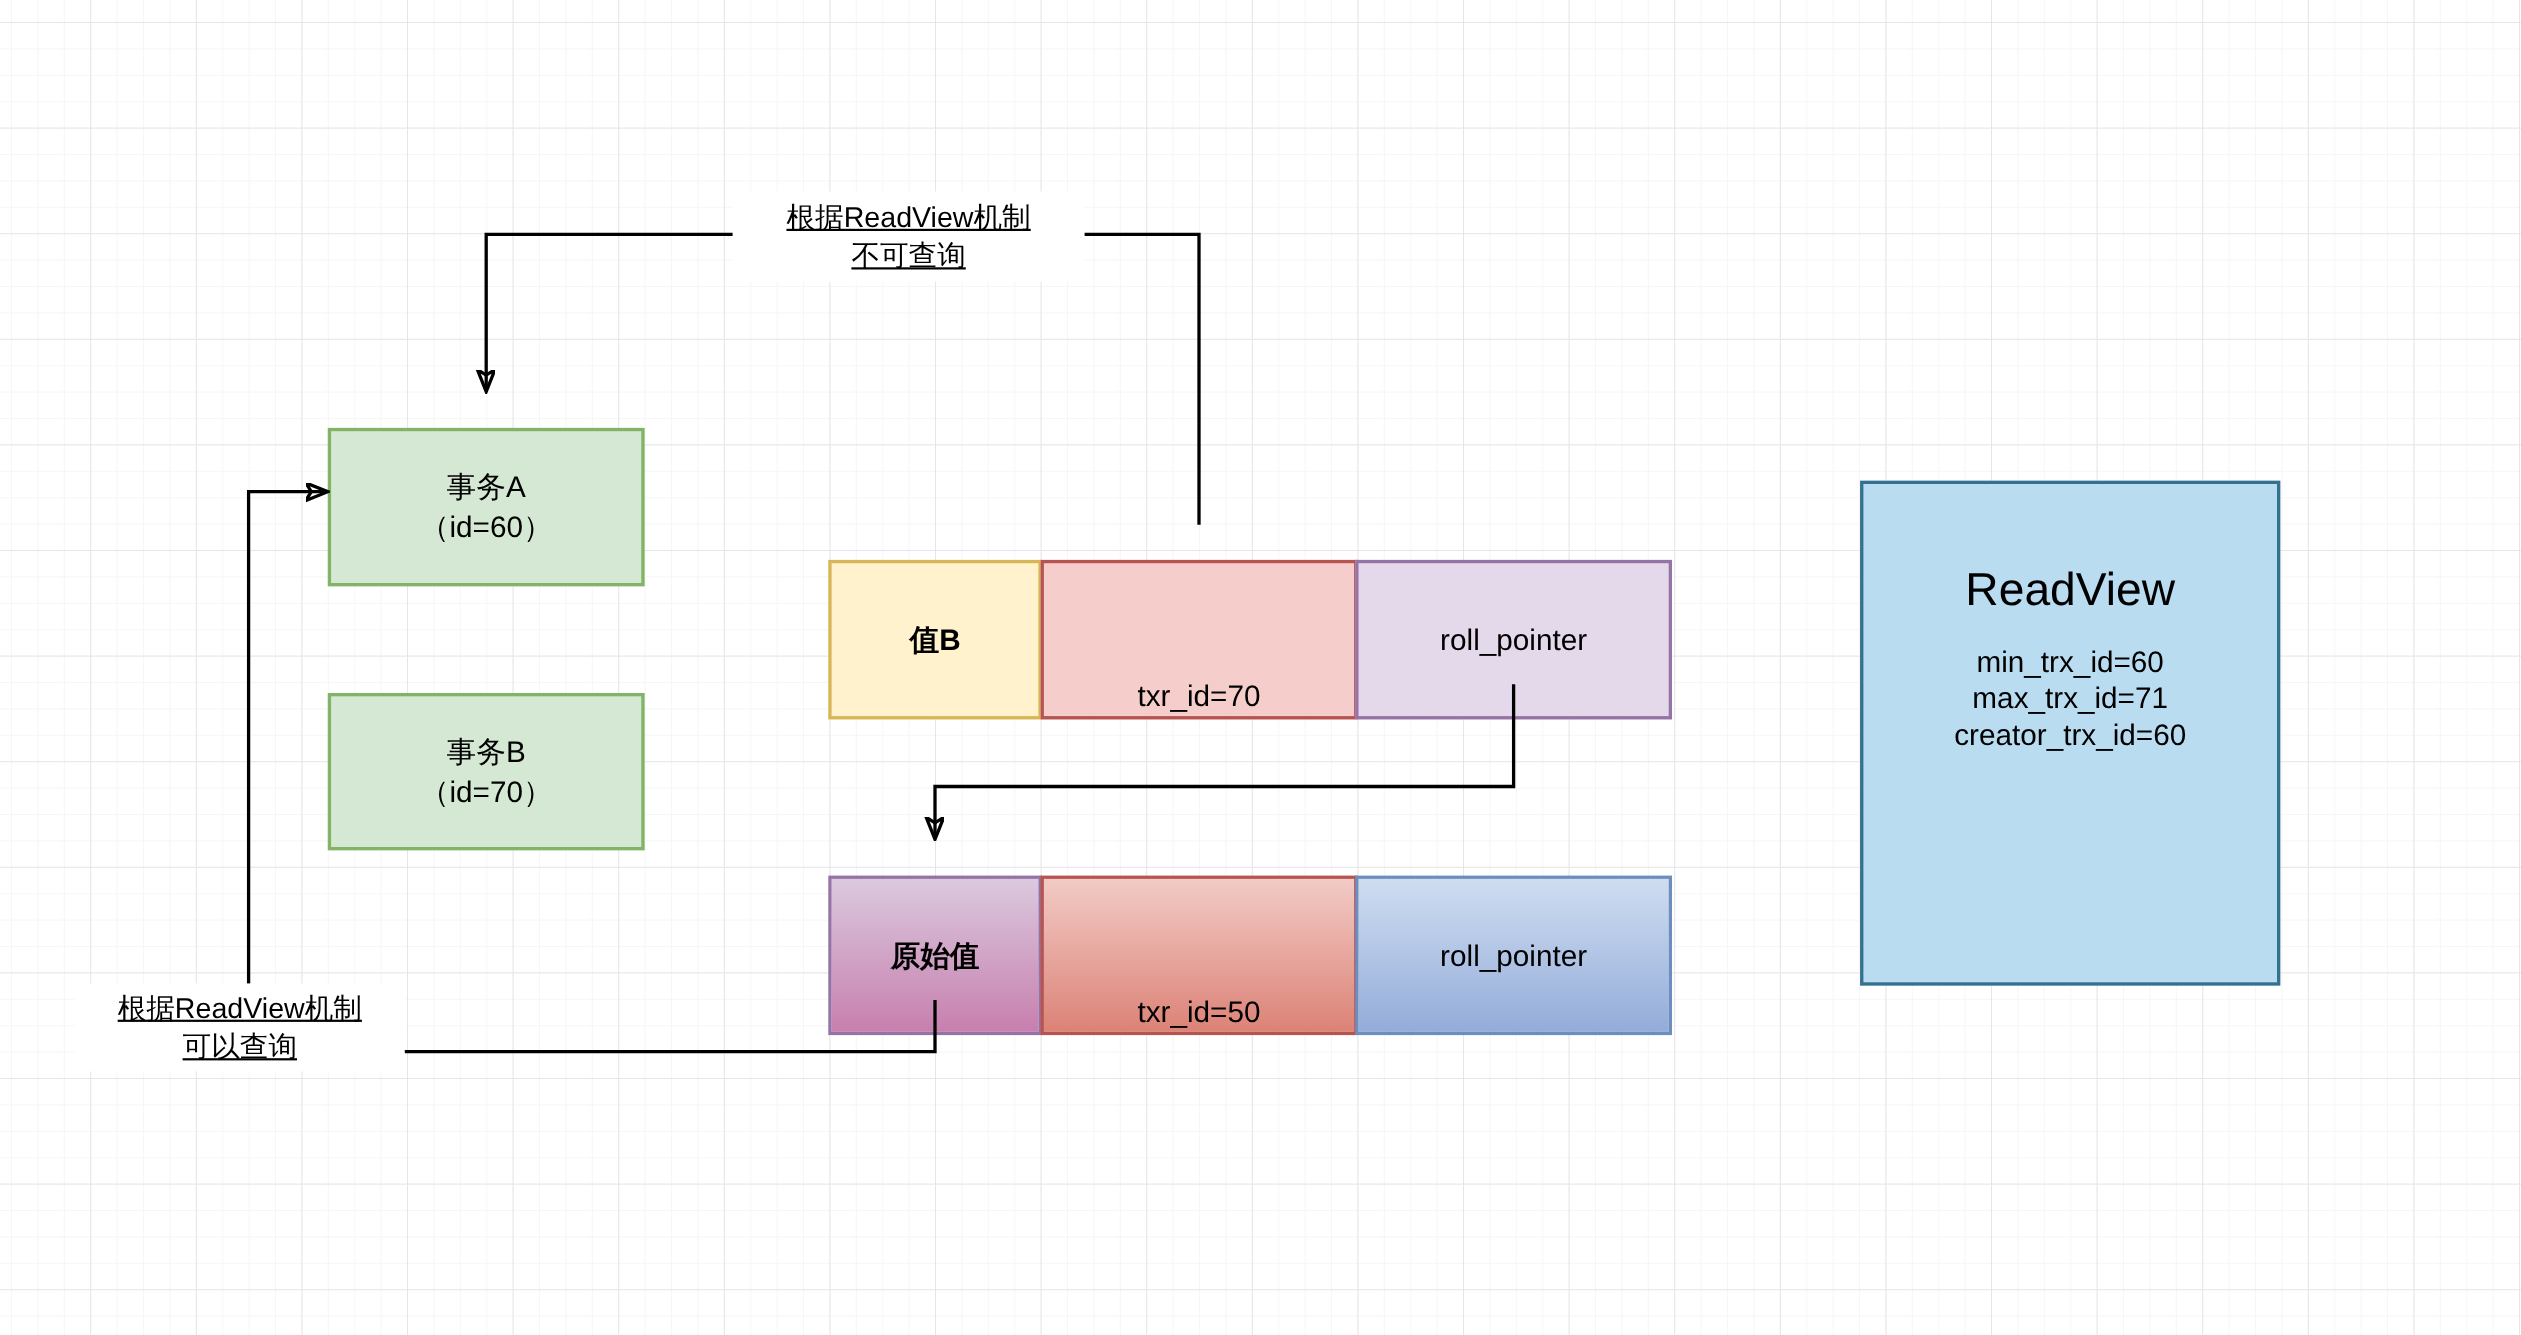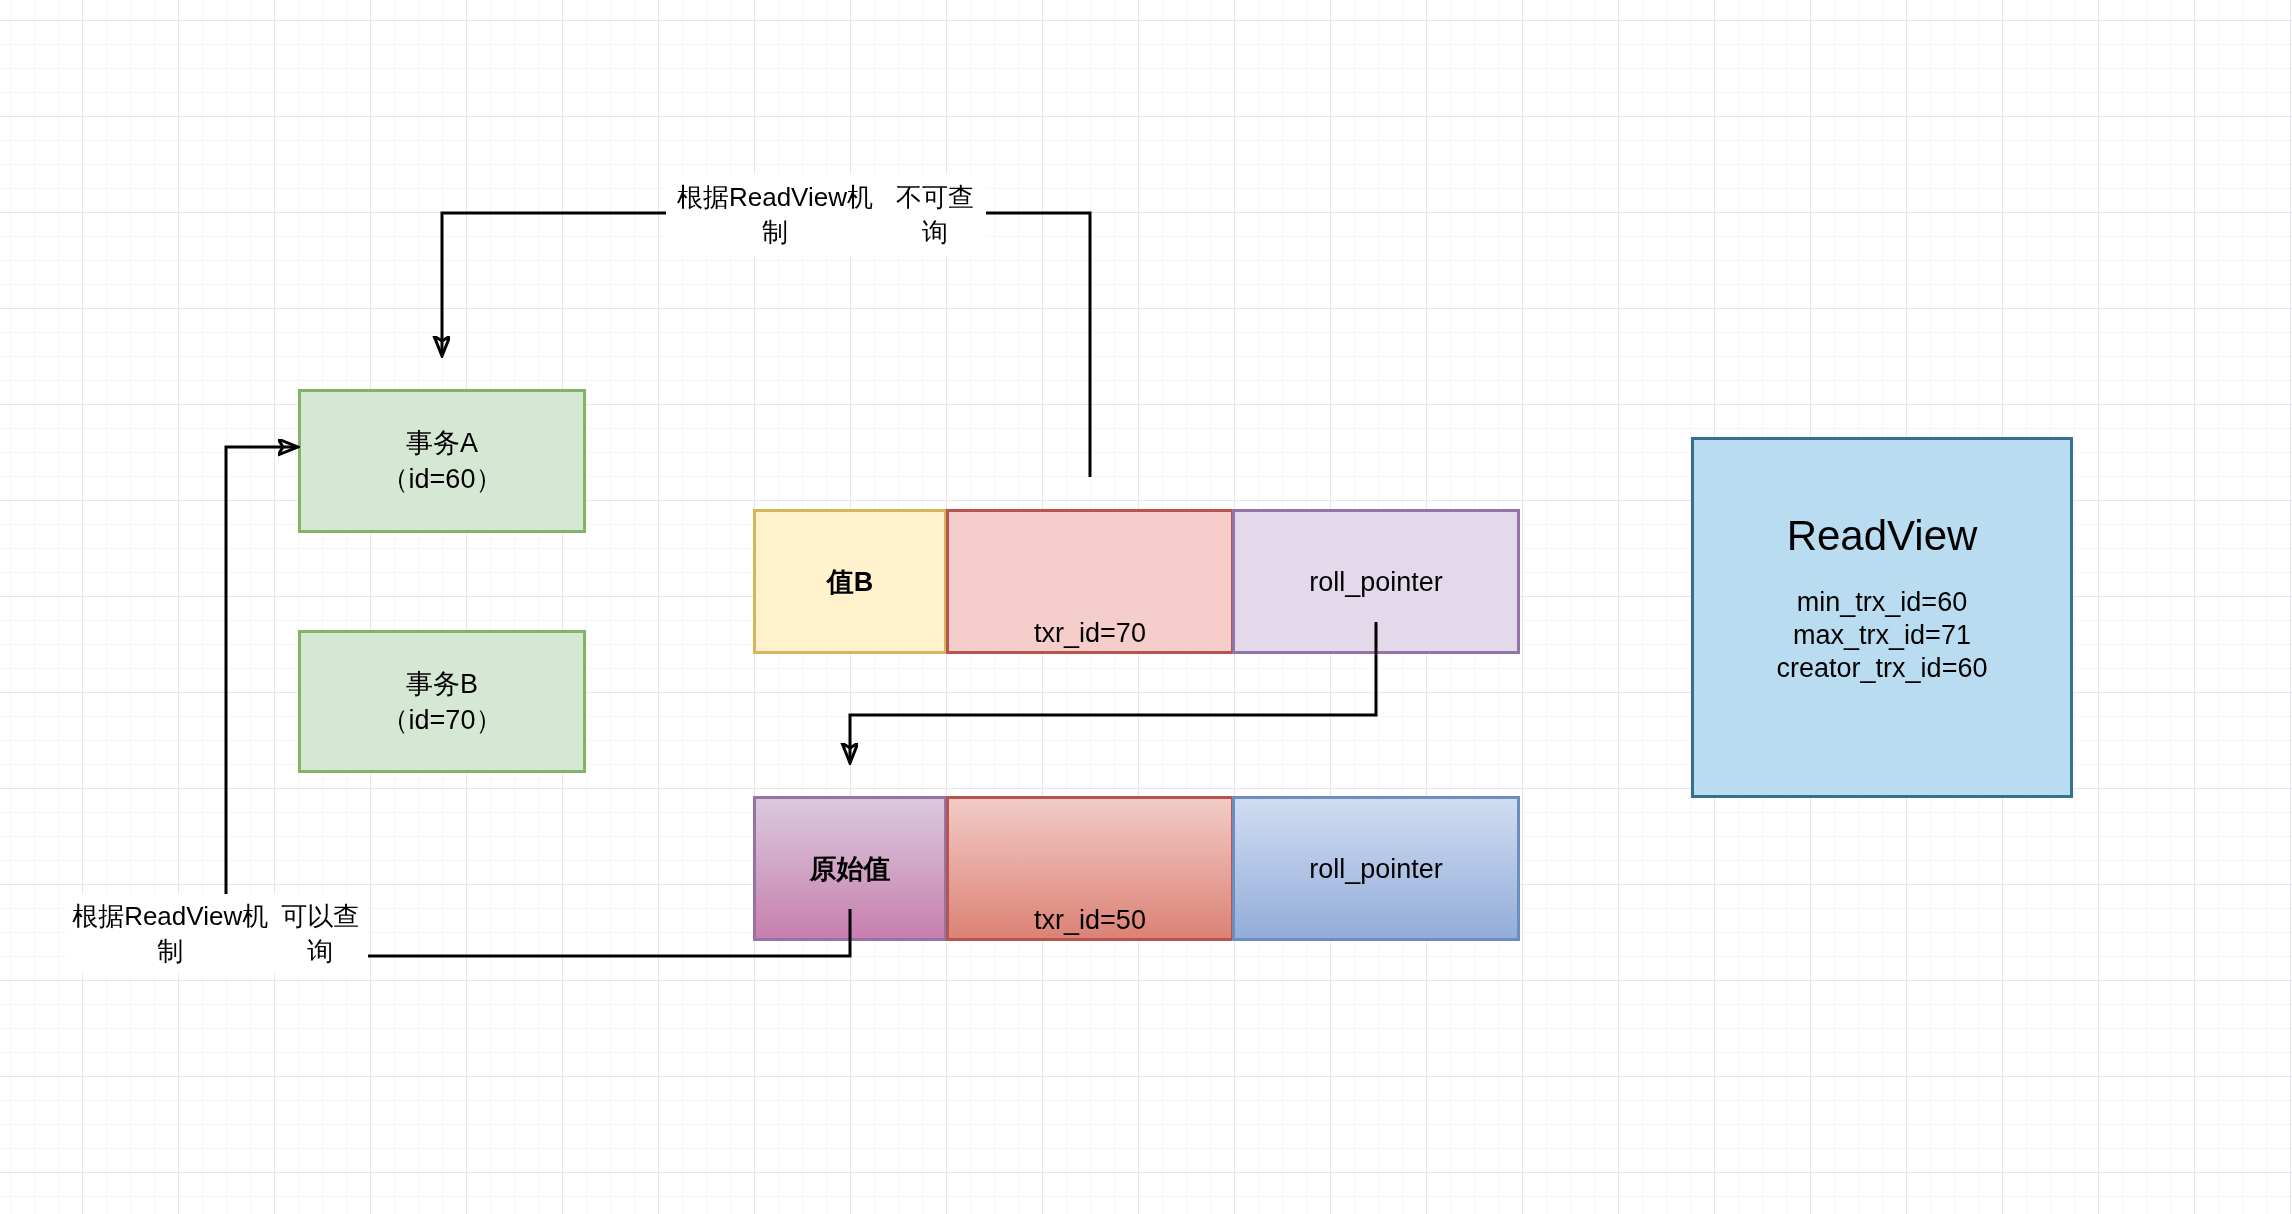--- a/index.html
+++ b/index.html
@@ -29,31 +29,31 @@
   }
   .tx   { background: #d5e8d4; border: 3px solid #82b366; }
   .cell-value  { background: #fff2cc; border: 3px solid #d6b656; }
   .cell-trx    { background: #f5cecb; border: 3px solid #b85450; }
   .cell-roll   { background: #e3d9eb; border: 3px solid #9673a6; }
   .cell-value2 { background: linear-gradient(180deg, #dbc9de 0%, #c77fae 100%); border: 3px solid #9673a6; justify-content: center; }
   .cell-trx2   { background: linear-gradient(180deg, #f2cbc6 0%, #dc8276 100%); border: 3px solid #b85450; }
   .cell-roll2  { background: linear-gradient(180deg, #cfddf1 0%, #93acd9 100%); border: 3px solid #6c8ebf; }
 
   .readview {
-    left: 1691px; top: 404px; width: 382px; height: 361px;
+    left: 1691px; top: 404px; width: 382px; height: 459px;
     background: #b9dcf0; border: 3px solid #36708f;
     justify-content: flex-start;
   }
   .readview .rv-title { margin-top: 72px; font-size: 42px; line-height: 48px; }
   .readview .rv-body  { margin-top: 26px; font-size: 27px; line-height: 33px; }
 
   .note {
     position: absolute; z-index: 4; background: #ffffff;
-    display: flex; align-items: center; justify-content: center;
-    text-align: center; font-size: 26px; line-height: 35px;
+    display: flex; flex-direction: column; align-items: center; justify-content: center;
+    text-align: center; font-size: 26px; line-height: 35px; text-decoration: underline;
   }
   .note-top    { left: 666px; top: 174px; width: 320px; height: 82px; }
   .note-bottom { left: 68px;  top: 894px; width: 300px; height: 80px; }
 
   
   .tx-a { left: 298px; top: 356px; width: 288px; height: 144px; }
   .tx-b { left: 298px; top: 597px; width: 288px; height: 143px; }
   .r1 { top: 476px; height: 145px; }
   .r2 { top: 763px; height: 145px; }
   .c1 { left: 753px;  width: 194px; font-weight: bold; }

